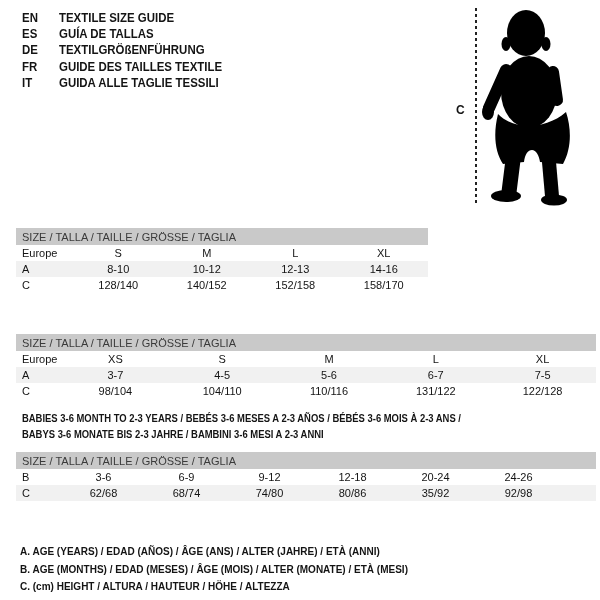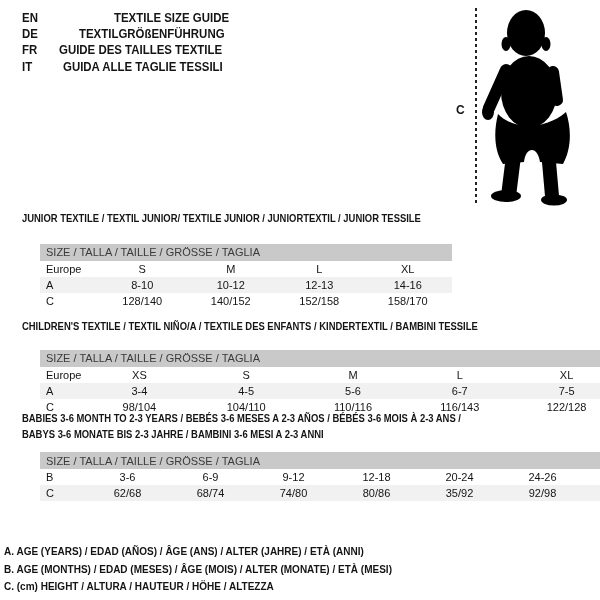--- a/index.html
+++ b/index.html
@@ -3,68 +3,72 @@
 <meta charset="utf-8">
 <style>
   html,body { margin:0; padding:0; background:#ffffff; }
   .canvas {
     position:relative; width:600px; height:600px; background:#fff;
     font-family:"Liberation Sans", sans-serif; color:#141414; overflow:hidden;
   }
 
   
   .lang-list { position:absolute; top:9px; left:22px; }
-  .lang-row { display:flex; height:16.4px; align-items:center;justify-content:space-between; }
+  .lang-row { display:flex; height:16.4px; align-items:center; }
   .lang-code { display:inline-block; width:37px; font-size:13px; font-weight:bold;
                transform:scaleX(0.88); transform-origin:left center; }
   .lang-label { display:inline-block; font-size:13px; font-weight:bold; white-space:nowrap;
                 transform:scaleX(0.88); transform-origin:left center; }
 
   
   .measure-label { position:absolute; left:456px; top:103px; font-size:12px; font-weight:bold; }
   .measure-line  { position:absolute; left:475px; top:8px; width:2px; height:198px;
                    background:repeating-linear-gradient(to bottom,#222 0 3px,transparent 3px 6px); }
   .silhouette { position:absolute; left:479px; top:4px; }
 
   
   .section { position:absolute; left:16px; }
   .sec-junior   { top:211px; }
   .sec-children { top:319px; }
   .sec-babies   { top:411px; }
   .section-title-line { font-size:11.5px; font-weight:bold; line-height:15.5px; white-space:nowrap;
                         margin-left:6px; transform:scaleX(0.82); transform-origin:left top; }
-  .size-table { margin-top:16px;margin-left:24px; }
+  .size-table { margin-top:16px; }
   .sec-junior   .size-table { width:412px; margin-top:17px; }
   .sec-children .size-table { width:580px; margin-top:15px; }
   .sec-babies   .size-table { width:580px; margin-top:10px; }
 
   .thead { height:17px; background:var(--bar,#c9c9c9); display:flex; align-items:center;
            padding-left:6px; box-sizing:border-box; font-size:11px; color:#3a3a3a; }
   .trow  { display:grid; height:16px; align-items:center; font-size:11px; }
   .trow.shaded { background:var(--alt,#f1f1f1); }
   .tlabel { padding-left:6px; white-space:nowrap; }
   .tcell  { text-align:center; white-space:nowrap; }
   .sec-junior   .trow { grid-template-columns:58px repeat(4,1fr); }
   .sec-children .trow { grid-template-columns:46px repeat(5,1fr); }
   .sec-babies   .trow { grid-template-columns:46px repeat(6,83px) 1fr; }
 
   
-  .footnotes { position:absolute; left:4px; top:543px; }
+  .footnotes { position:absolute; left:20px; top:543px; }
   .footnote { font-size:11.5px; font-weight:bold; line-height:17.5px; white-space:nowrap;
               transform:scaleX(0.87); transform-origin:left top; }
 </style>
 </head>
 <body>
 
 <div class="canvas" id="canvas" style="--bar: #c9c9c9; --alt: #f1f1f1; color: rgb(20, 20, 20);">
 
   <div class="lang-list" id="lang-list">
       <div class="lang-row">
         <span class="lang-code">EN</span>
         <span class="lang-label">TEXTILE SIZE GUIDE</span>
+      </div>
+      <div class="lang-row">
+        <span class="lang-code">ES</span>
+        <span class="lang-label">GUÍA DE TALLAS</span>
       </div>
       <div class="lang-row">
         <span class="lang-code">DE</span>
         <span class="lang-label">TEXTILGRÖßENFÜHRUNG</span>
       </div>
       <div class="lang-row">
         <span class="lang-code">FR</span>
         <span class="lang-label">GUIDE DES TAILLES TEXTILE</span>
       </div>
       <div class="lang-row">
@@ -93,23 +97,20 @@
 
       <path d="M34 156 L30 188" stroke="#000" stroke-width="15" stroke-linecap="round" fill="none"></path>
       <ellipse cx="27" cy="192" rx="15" ry="6"></ellipse>
       <path d="M70 158 L73 192" stroke="#000" stroke-width="14" stroke-linecap="round" fill="none"></path>
       <ellipse cx="75" cy="196" rx="13" ry="5.5"></ellipse>
     </g>
   </svg>
 
   <div id="sections">
       <div class="section sec-junior">
-        <div class="section-title">
-          <div class="section-title-line">JUNIOR TEXTILE / TEXTIL JUNIOR/ TEXTILE JUNIOR / JUNIORTEXTIL / JUNIOR TESSILE</div>
-        </div>
         <div class="size-table">
           <div class="thead">
             <span class="thead-text">SIZE / TALLA / TAILLE / GRÖSSE / TAGLIA</span>
           </div>
           <div class="trow">
             <span class="tlabel">Europe</span>
             <span class="tcell">S</span>
             <span class="tcell">M</span>
             <span class="tcell">L</span>
             <span class="tcell">XL</span>
@@ -124,49 +125,46 @@
           <div class="trow">
             <span class="tlabel">C</span>
             <span class="tcell">128/140</span>
             <span class="tcell">140/152</span>
             <span class="tcell">152/158</span>
             <span class="tcell">158/170</span>
           </div>
         </div>
       </div>
       <div class="section sec-children">
-        <div class="section-title">
-          <div class="section-title-line">CHILDREN'S TEXTILE / TEXTIL NIÑO/A / TEXTILE DES ENFANTS / KINDERTEXTIL / BAMBINI TESSILE</div>
-        </div>
         <div class="size-table">
           <div class="thead">
             <span class="thead-text">SIZE / TALLA / TAILLE / GRÖSSE / TAGLIA</span>
           </div>
           <div class="trow">
             <span class="tlabel">Europe</span>
             <span class="tcell">XS</span>
             <span class="tcell">S</span>
             <span class="tcell">M</span>
             <span class="tcell">L</span>
             <span class="tcell">XL</span>
           </div>
           <div class="trow shaded">
             <span class="tlabel">A</span>
-            <span class="tcell">3-4</span>
+            <span class="tcell">3-7</span>
             <span class="tcell">4-5</span>
             <span class="tcell">5-6</span>
             <span class="tcell">6-7</span>
             <span class="tcell">7-5</span>
           </div>
           <div class="trow">
             <span class="tlabel">C</span>
             <span class="tcell">98/104</span>
             <span class="tcell">104/110</span>
             <span class="tcell">110/116</span>
-            <span class="tcell">116/143</span>
+            <span class="tcell">131/122</span>
             <span class="tcell">122/128</span>
           </div>
         </div>
       </div>
       <div class="section sec-babies">
         <div class="section-title">
           <div class="section-title-line">BABIES 3-6 MONTH TO 2-3 YEARS / BEBÉS 3-6 MESES A 2-3 AÑOS / BÉBÉS 3-6 MOIS À 2-3 ANS /</div>
           <div class="section-title-line">BABYS 3-6 MONATE BIS 2-3 JAHRE / BAMBINI 3-6 MESI A 2-3 ANNI</div>
         </div>
         <div class="size-table">

